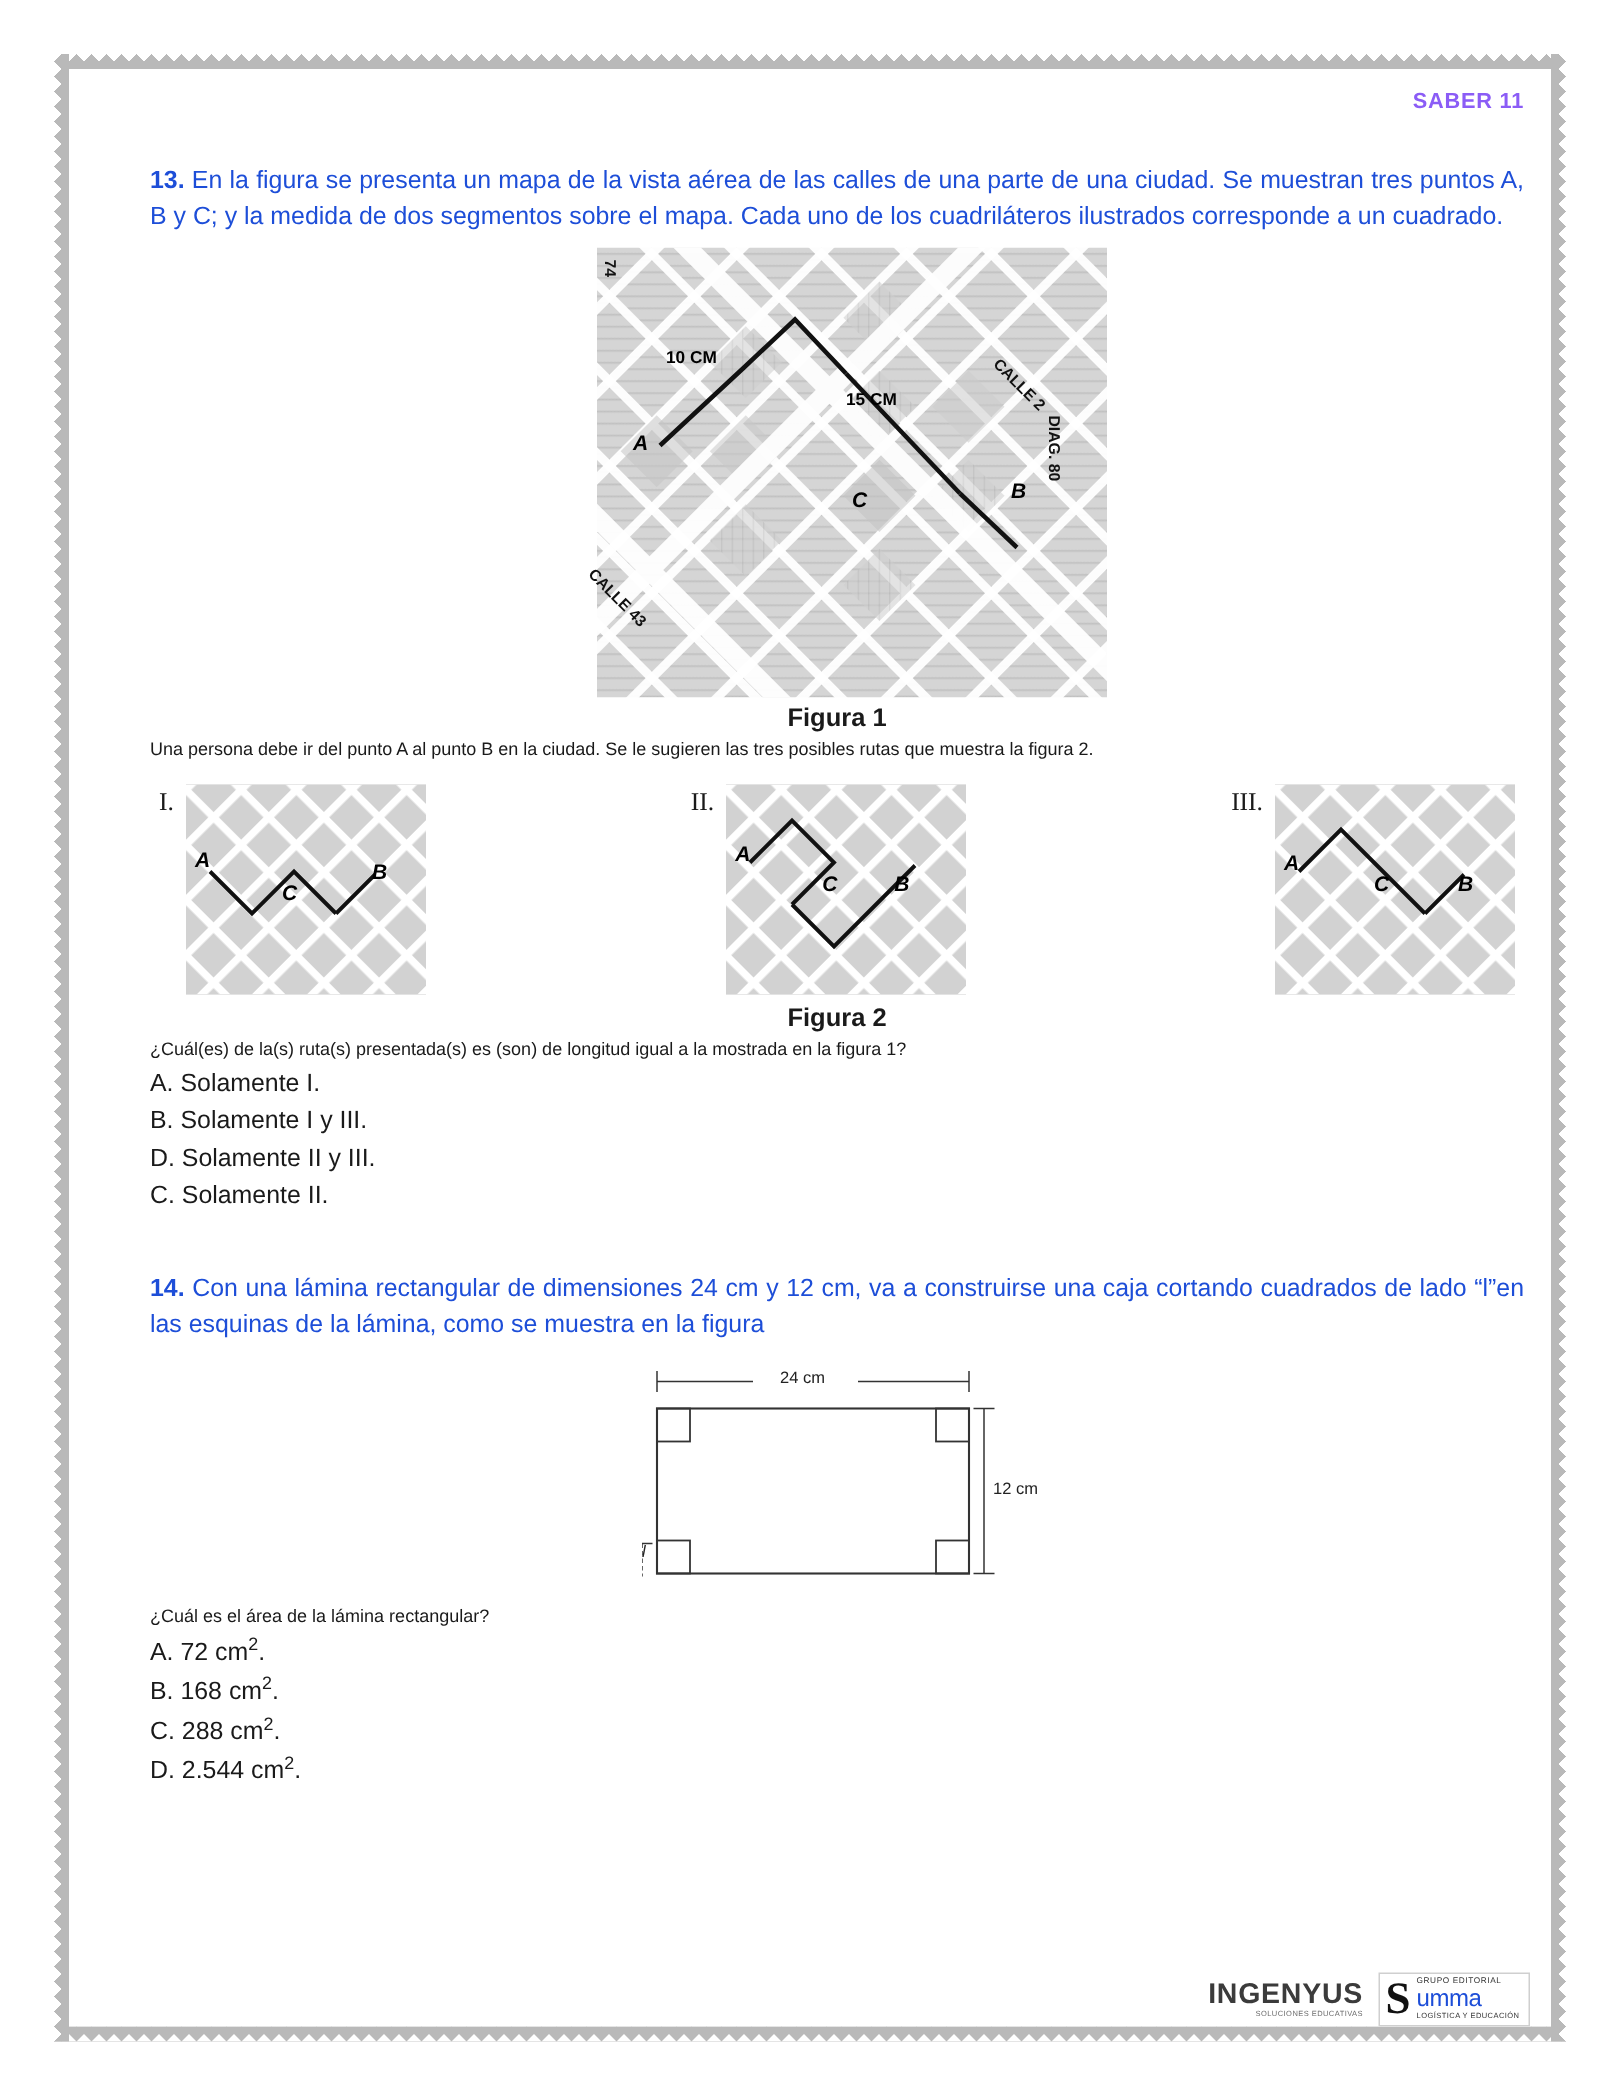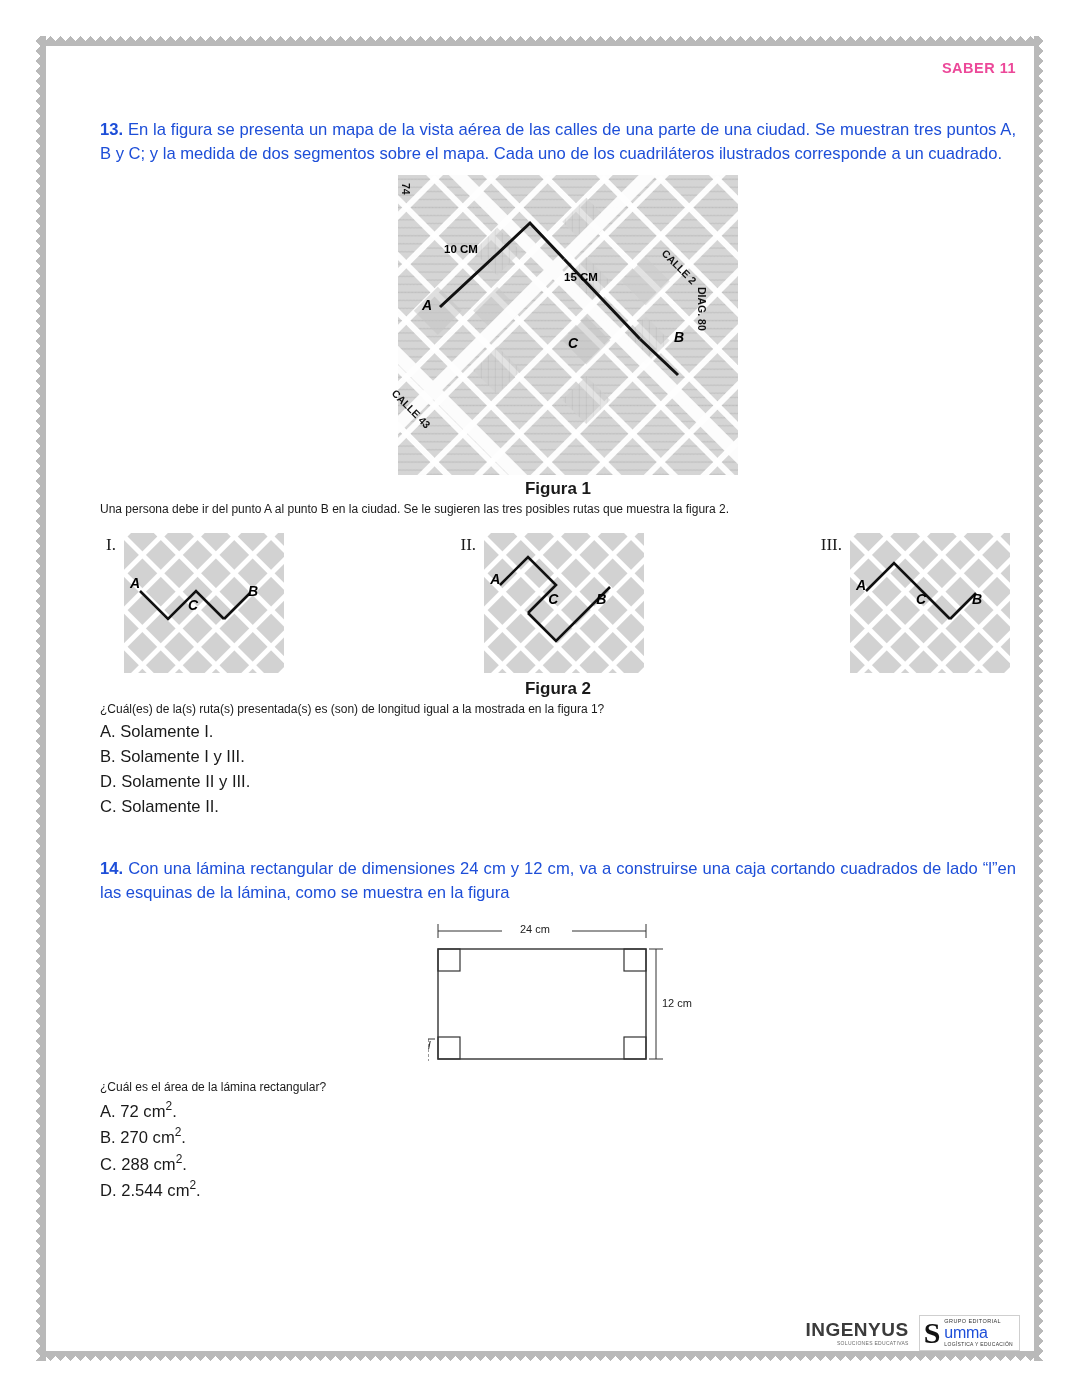--- a/index.html
+++ b/index.html
@@ -62,22 +62,22 @@
     position: absolute;
     left: 100px;
     top: 60px;
     width: 916px;
   }
   .header-label {
     text-align: right;
     font-size: 14.5px;
     font-weight: bold;
     letter-spacing: 0.5px;
-    color: #ec4899;
-    margin-bottom: 42px;
+    color: #8b5cf6;
+    margin-bottom: 32px;
   }
   p.q {
     font-size: 16.6px;
     line-height: 1.42;
     margin: 0 0 0 0;
     text-align: justify;
     color: #1d4ed8;
   }
   p.q b { font-weight: bold; }
   .caption {
@@ -411,21 +411,21 @@
       </svg>
       <div class="dim-text" style="left:92px; top:4px;">24 cm</div>
       <div class="dim-text" style="left:234px; top:78px;">12 cm</div>
       <div class="dim-text" style="left:0px; top:120px; font-style:italic;">l</div>
     </div>
 
     <p class="para" style="margin-top:10px;">¿Cuál es el área de la lámina rectangular?</p>
 
     <div class="opts">
       <div><span>A. 72 cm</span><sup>2</sup><span>.</span></div>
-      <div><span>B. 270 cm</span><sup>2</sup><span>.</span></div>
+      <div><span>B. 168 cm</span><sup>2</sup><span>.</span></div>
       <div><span>C. 288 cm</span><sup>2</sup><span>.</span></div>
       <div><span>D. 2.544 cm</span><sup>2</sup><span>.</span></div>
     </div>
 
   </div>
 
   <div class="footer">
     <div class="logo-ing">
       <span>INGENYUS</span>
       <span class="sub">SOLUCIONES EDUCATIVAS</span>

